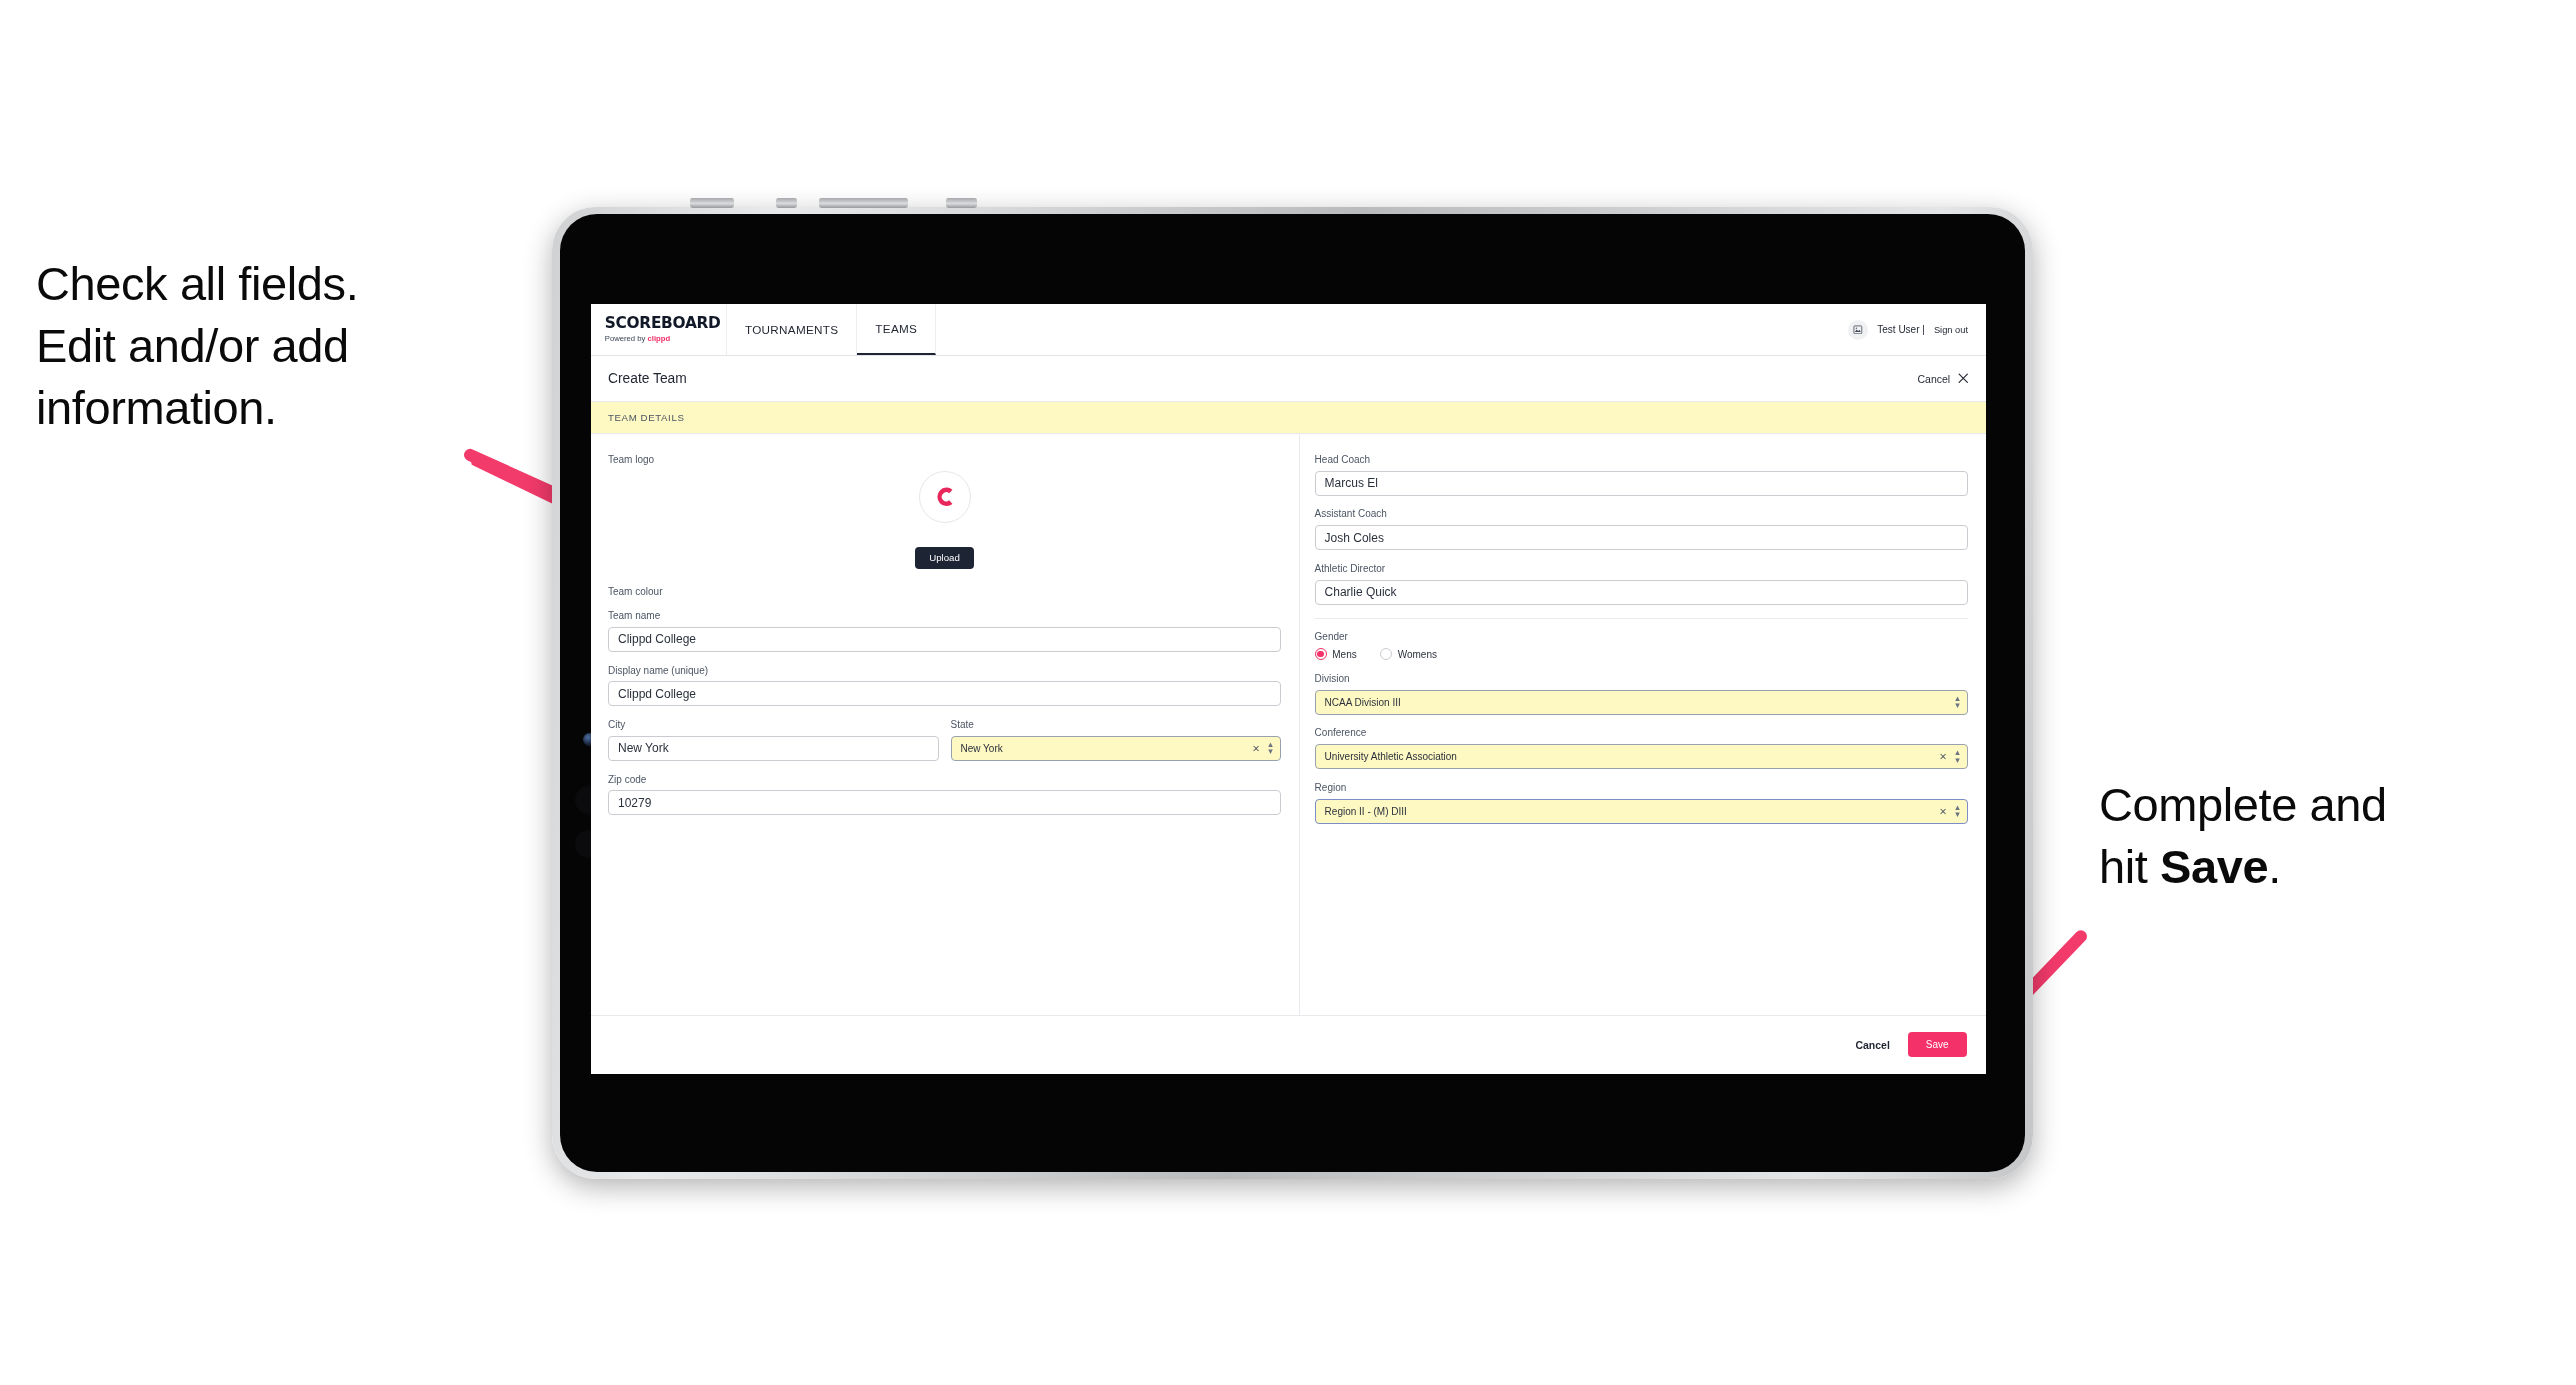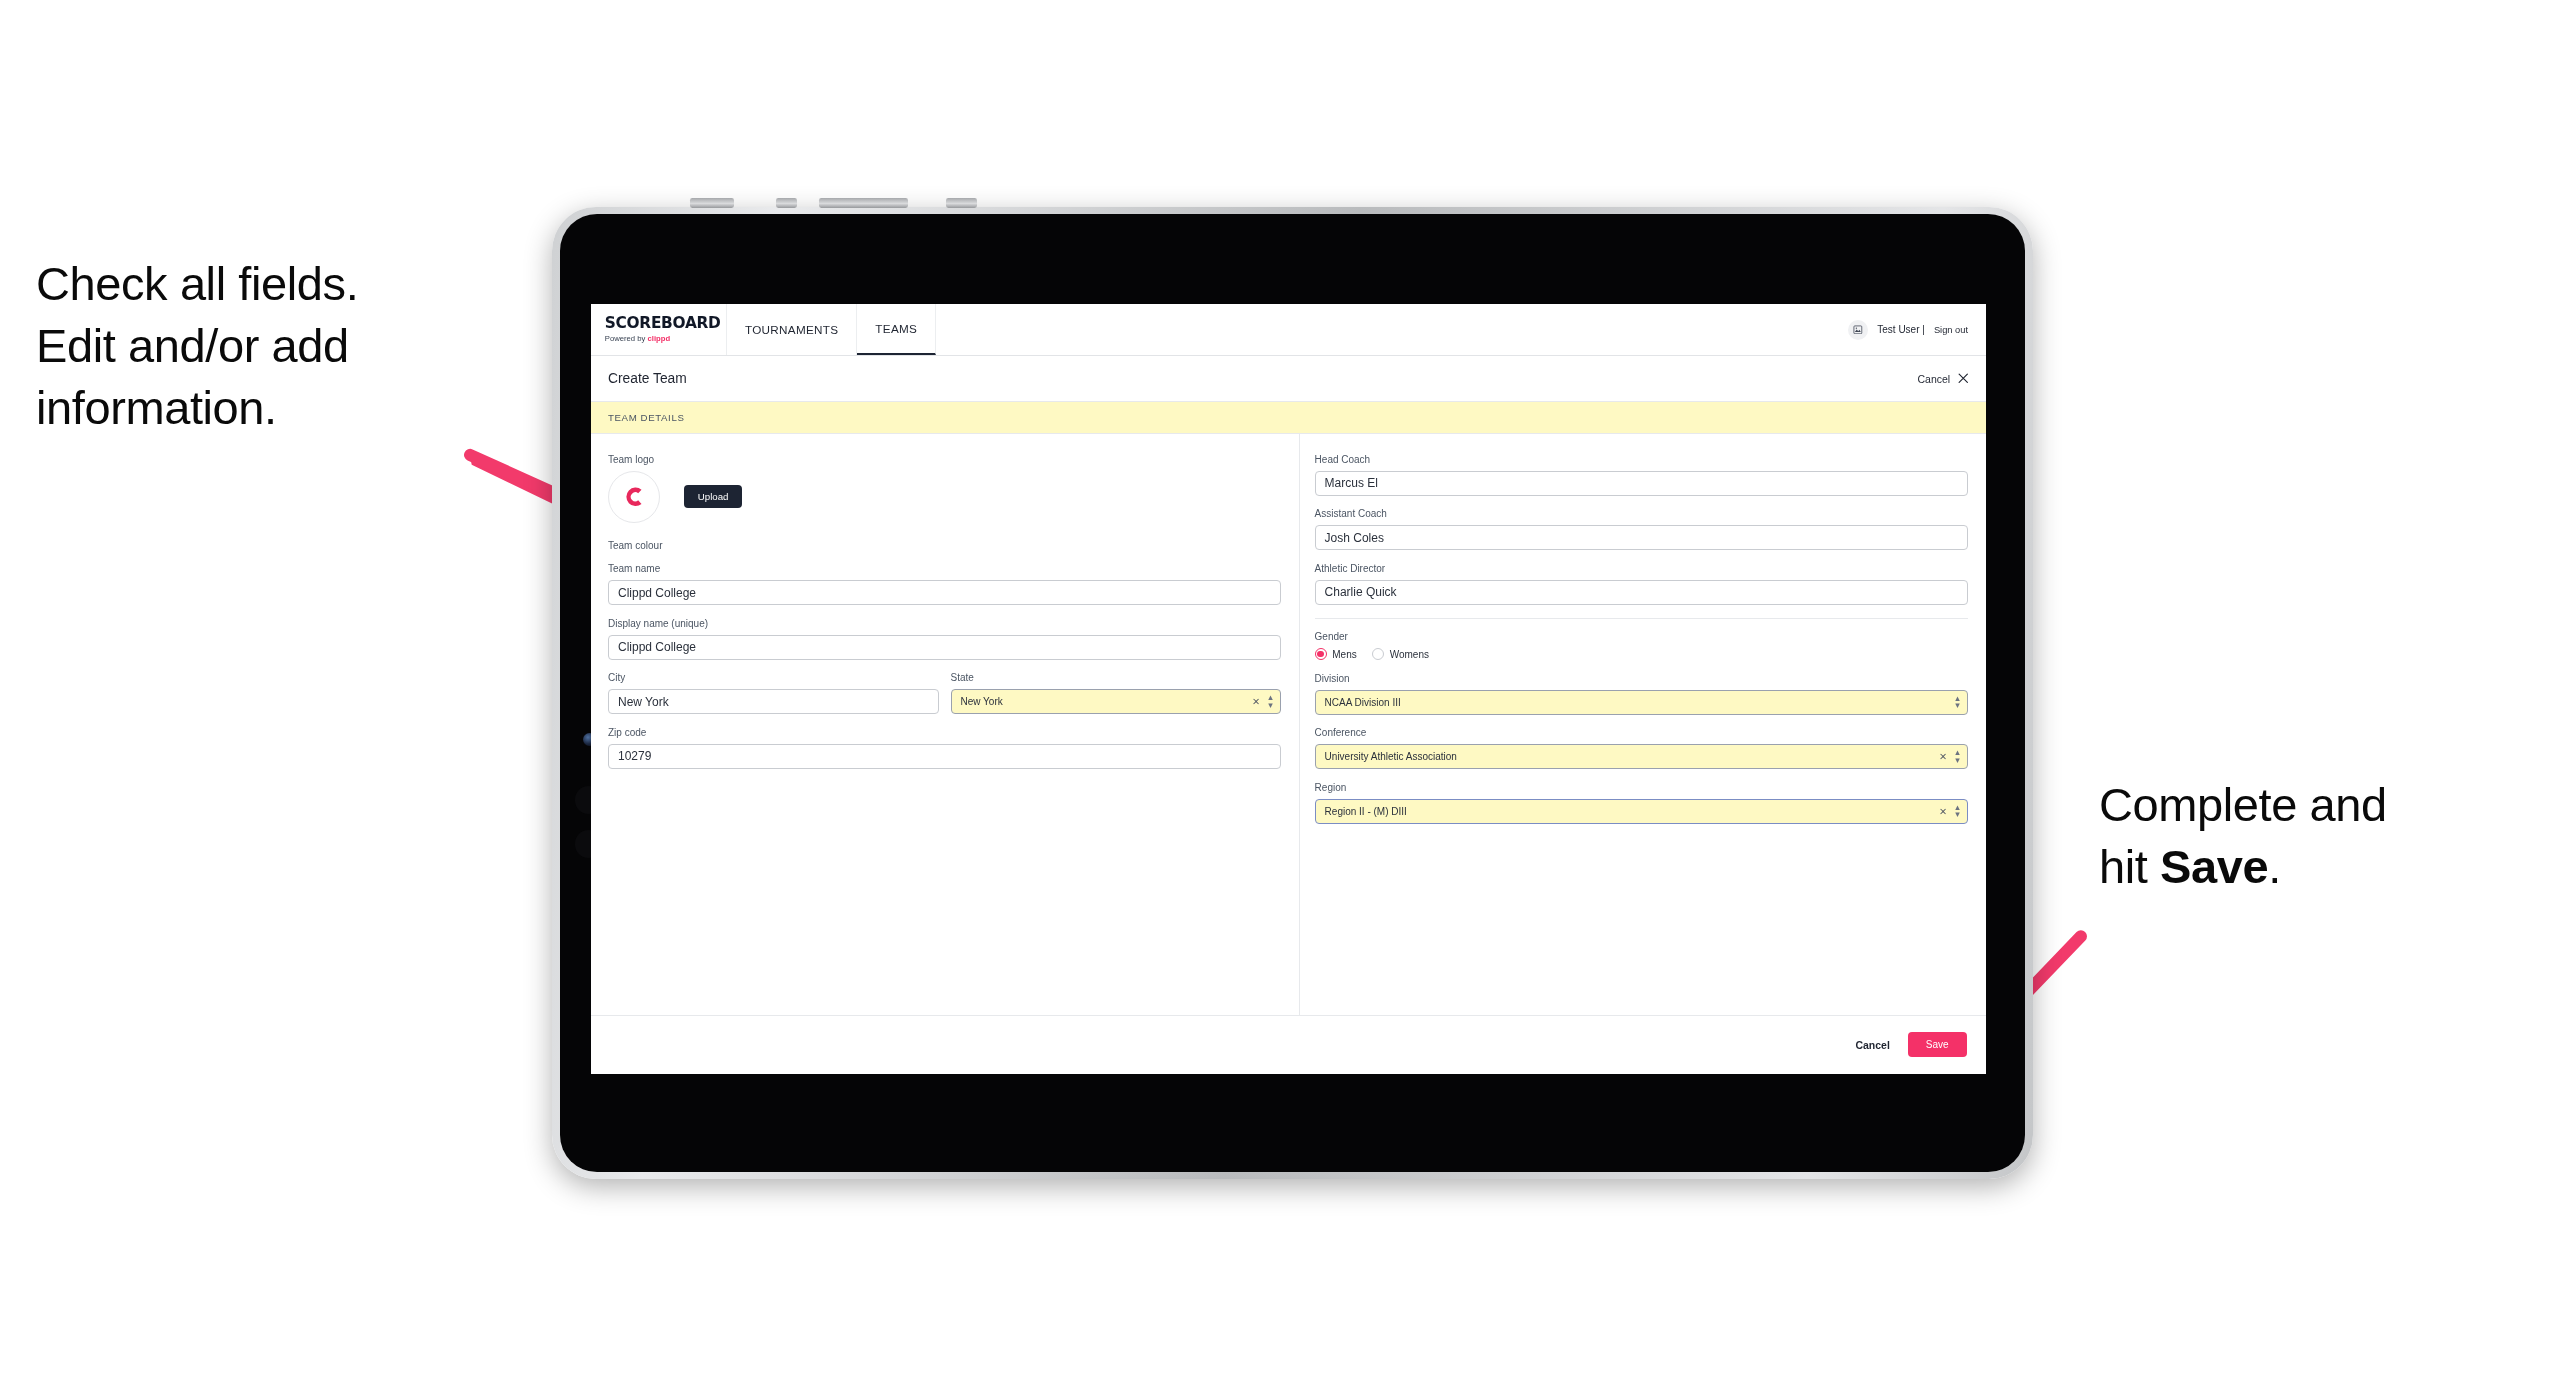--- a/index.html
+++ b/index.html
@@ -284,20 +284,21 @@
     cursor: pointer;
   }
 
   
   #logo-row {
     display: flex;
     align-items: center;
     gap: 24px;
     margin-top: 4.9px;
     margin-bottom: 18px;
+    flex-direction: column;
   }
   #team-logo-circle {
     width: 50px;
     height: 50px;
     border-radius: 50%;
     border: 0.8px solid #e6e7ea;
     display: flex;
     align-items: center;
     justify-content: center;
     background: #fff;
@@ -326,21 +327,21 @@
   .field-row .field-group { flex: 1; margin-bottom: 13.8px; }
 
   
   #column-divider-right {
     border-top: 0.8px solid #e7e9ec;
     margin: 8px 0 13px 0;
   }
   #gender-options {
     display: flex;
     align-items: center;
-    gap: 8px;
+    gap: 16px;
     margin-top: 2.4px;
   }
   .radio-option {
     display: flex;
     align-items: center;
     gap: 5.7px;
     cursor: pointer;
     margin-right: 7.3px;
   }
   .radio-circle {

